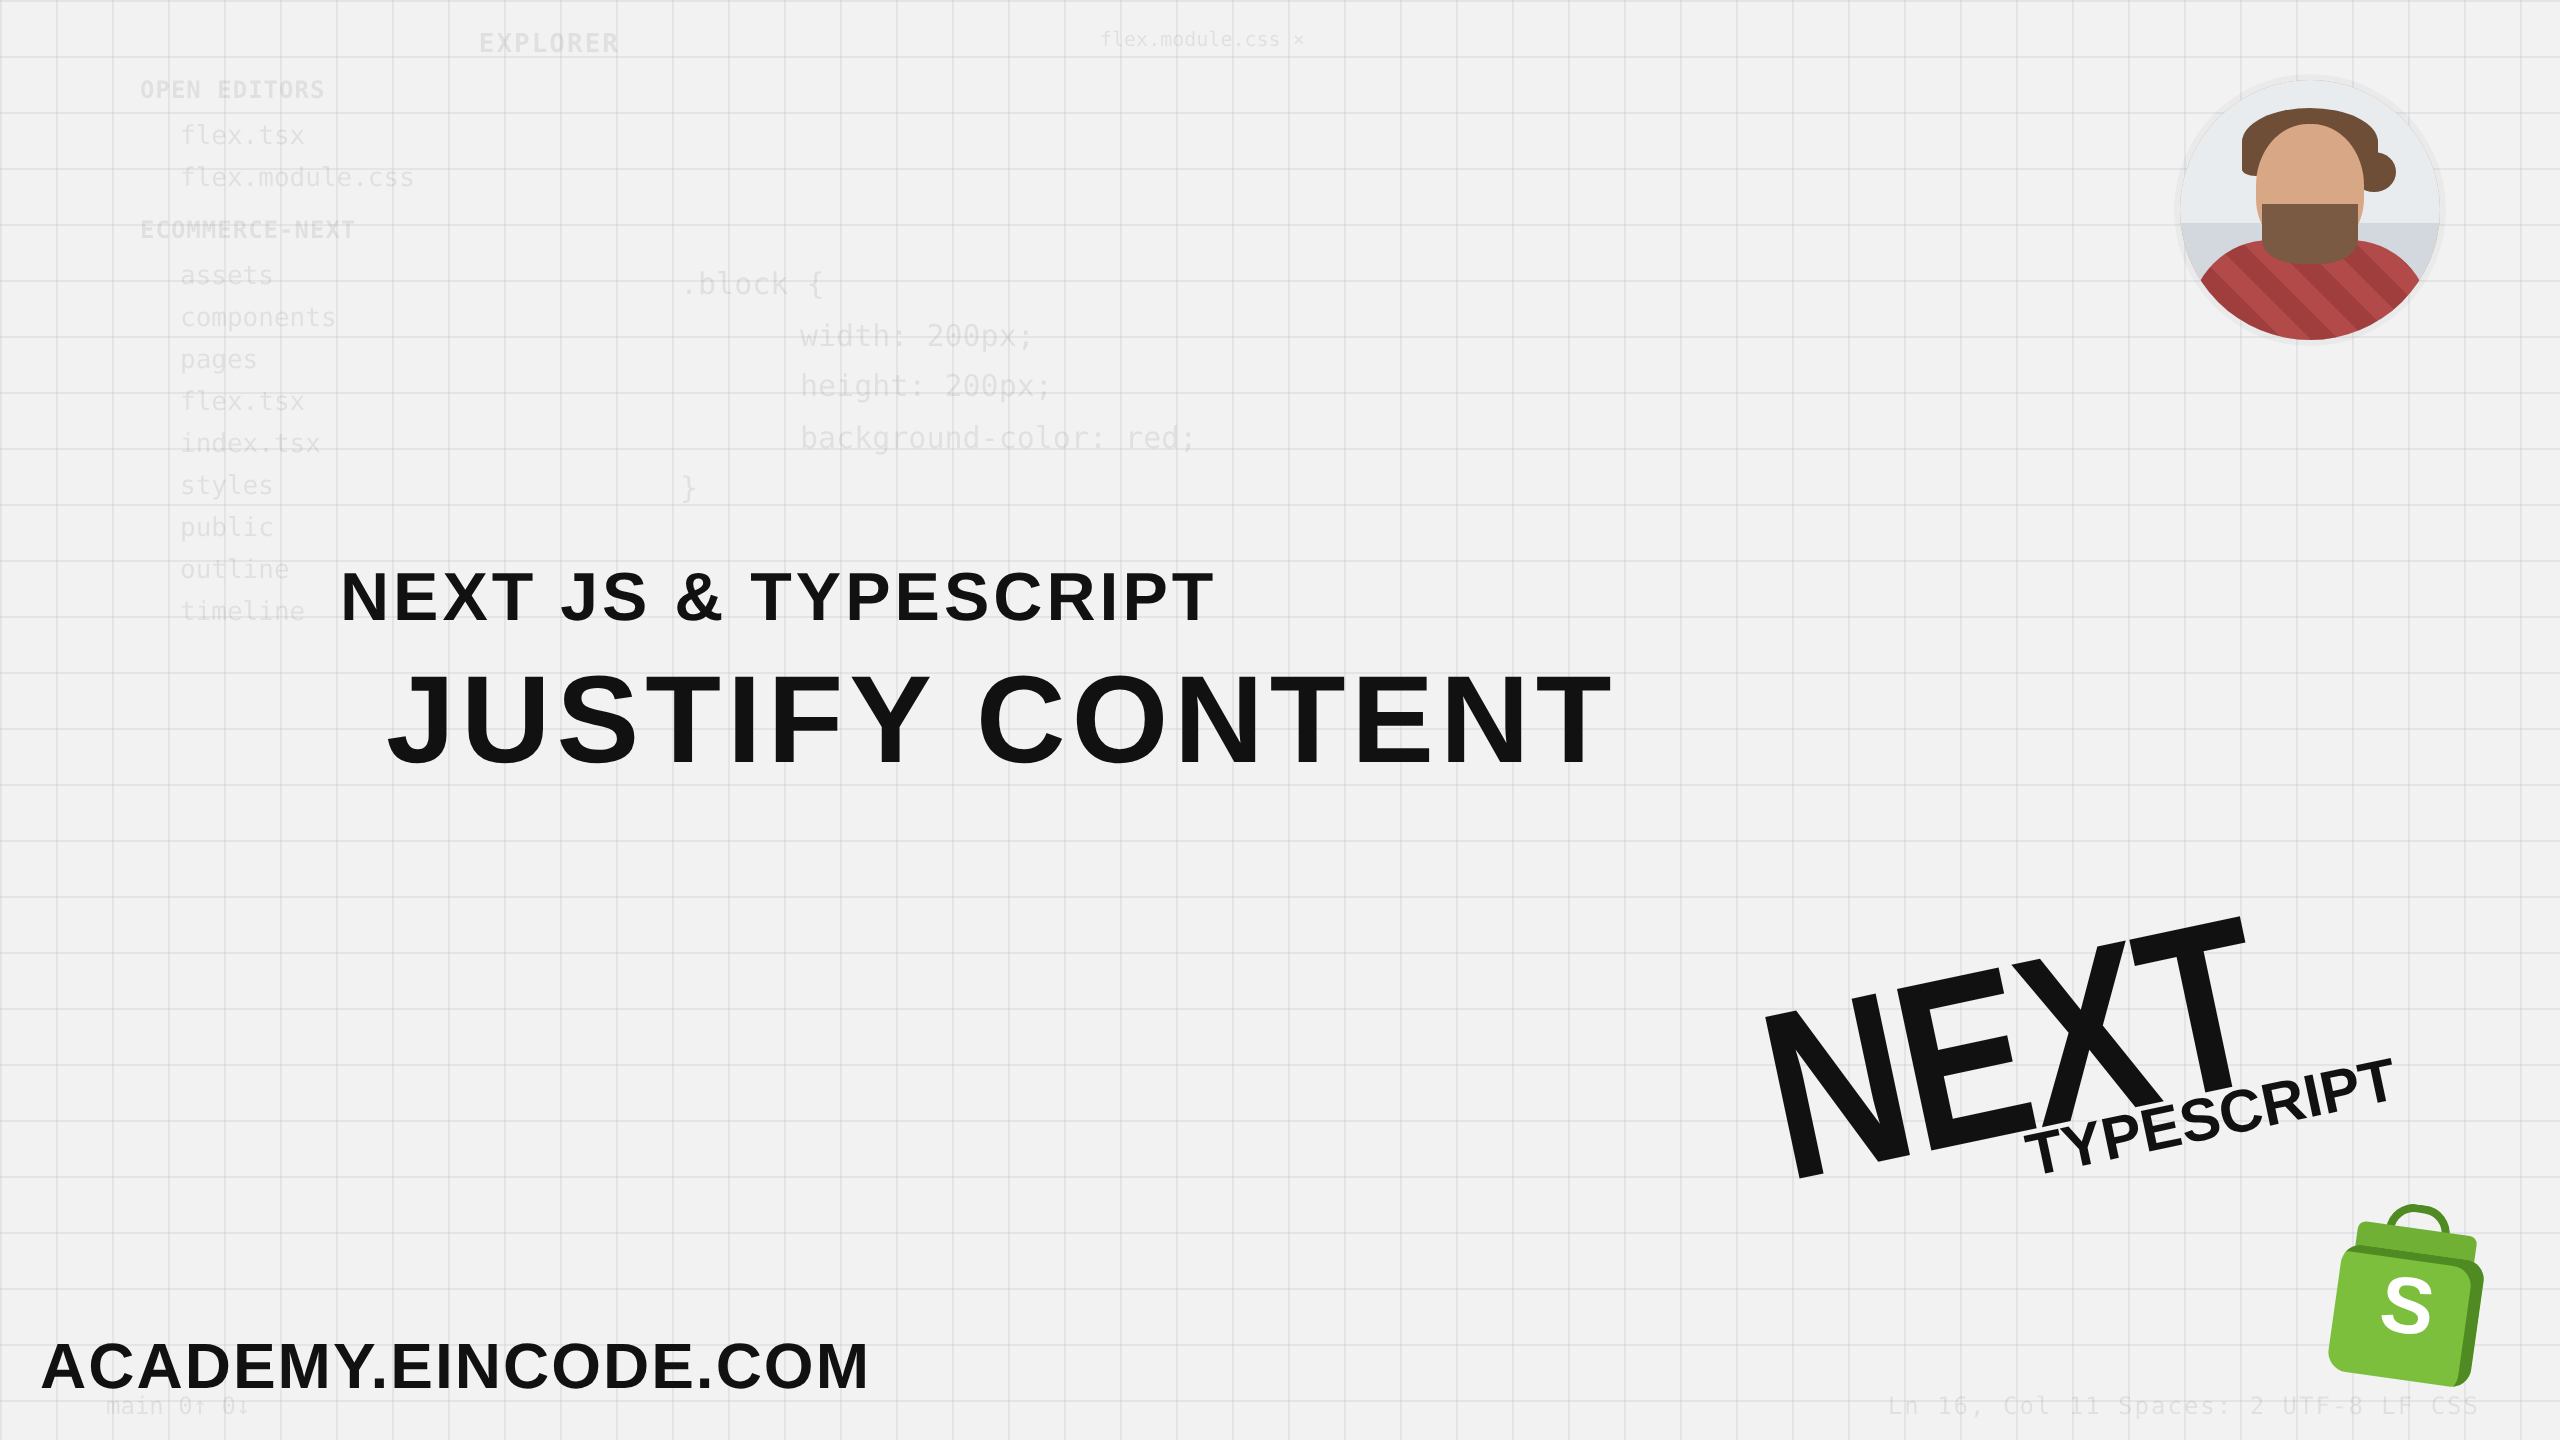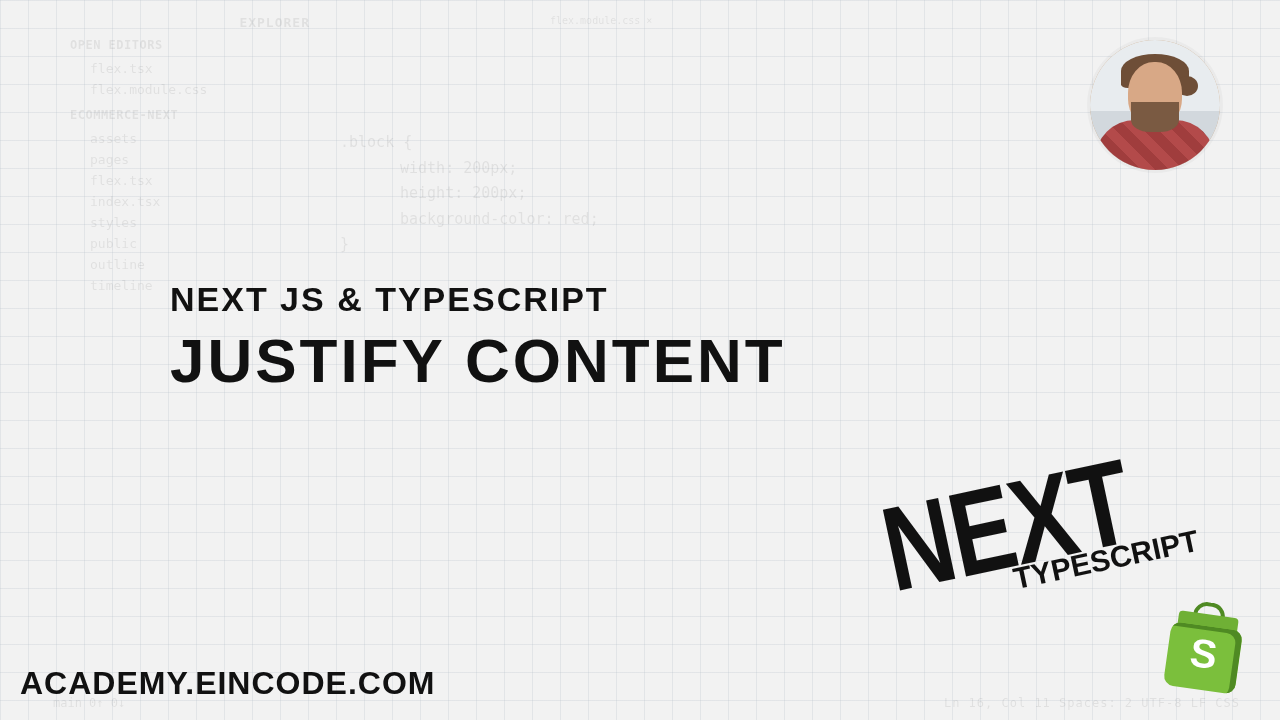--- a/index.html
+++ b/index.html
@@ -101,20 +101,21 @@
       letter-spacing: 2px;
       color: #111;
     }
     .maintitle {
       font-family: Impact, 'Arial Black', Futura, sans-serif;
       font-size: 62px;
       font-weight: 900;
       letter-spacing: 3px;
       color: #111;
       margin-top: 6px;
+      padding-left: 23px;
     }
 
     .footer-url {
       position: absolute;
       left: 20px; bottom: 18px;
       font-family: Impact, 'Arial Black', Futura, sans-serif;
       font-size: 32px;
       font-weight: 900;
       letter-spacing: 1px;
       color: #111;
@@ -180,20 +181,21 @@
 <div class="grid-bg"></div>
 
 <div class="faded-ide">
   <div class="ide-left">
     <div class="hdr">EXPLORER</div>
     <div class="sub">OPEN EDITORS</div>
     <div class="item">flex.tsx</div>
     <div class="item">flex.module.css</div>
     <div class="sub">ECOMMERCE-NEXT</div>
     <div class="item">assets</div>
+    <div class="item">components</div>
     <div class="item">pages</div>
     <div class="item">flex.tsx</div>
     <div class="item">index.tsx</div>
     <div class="item">styles</div>
     <div class="item">public</div>
     <div class="item">outline</div>
     <div class="item">timeline</div>
   </div>
   <div class="ide-tab">flex.module.css  ×</div>
   <div class="ide-code">

